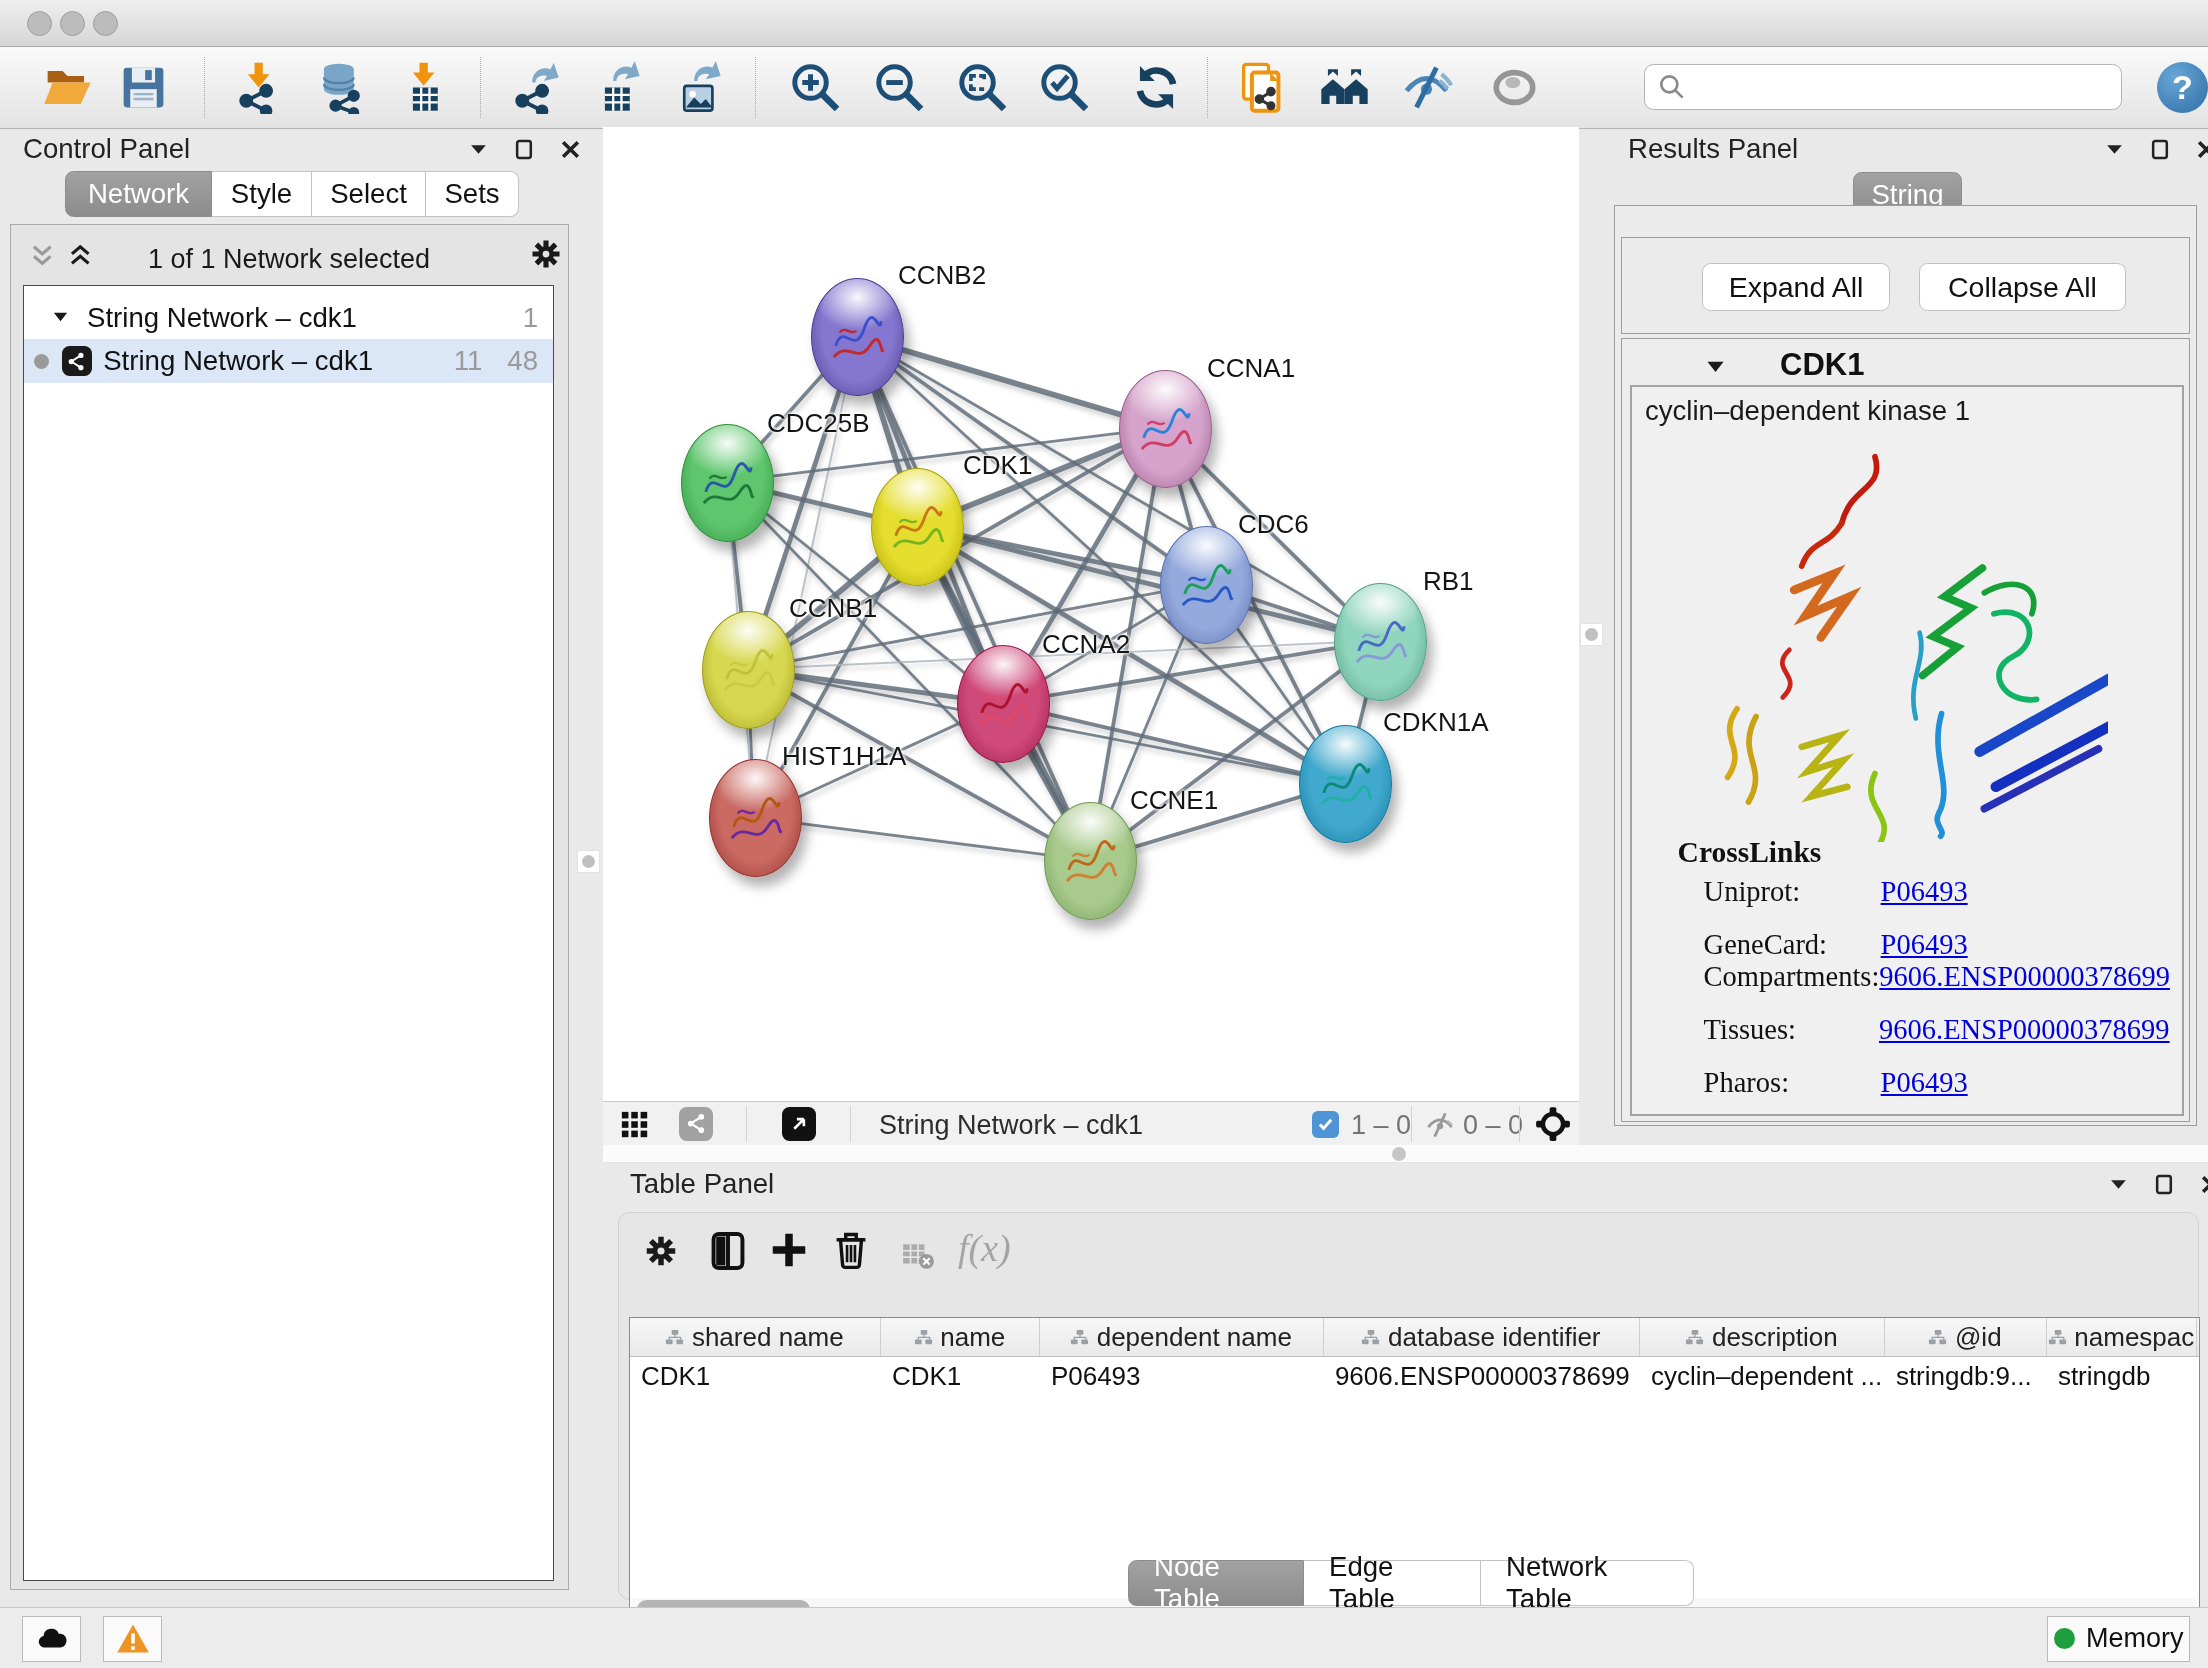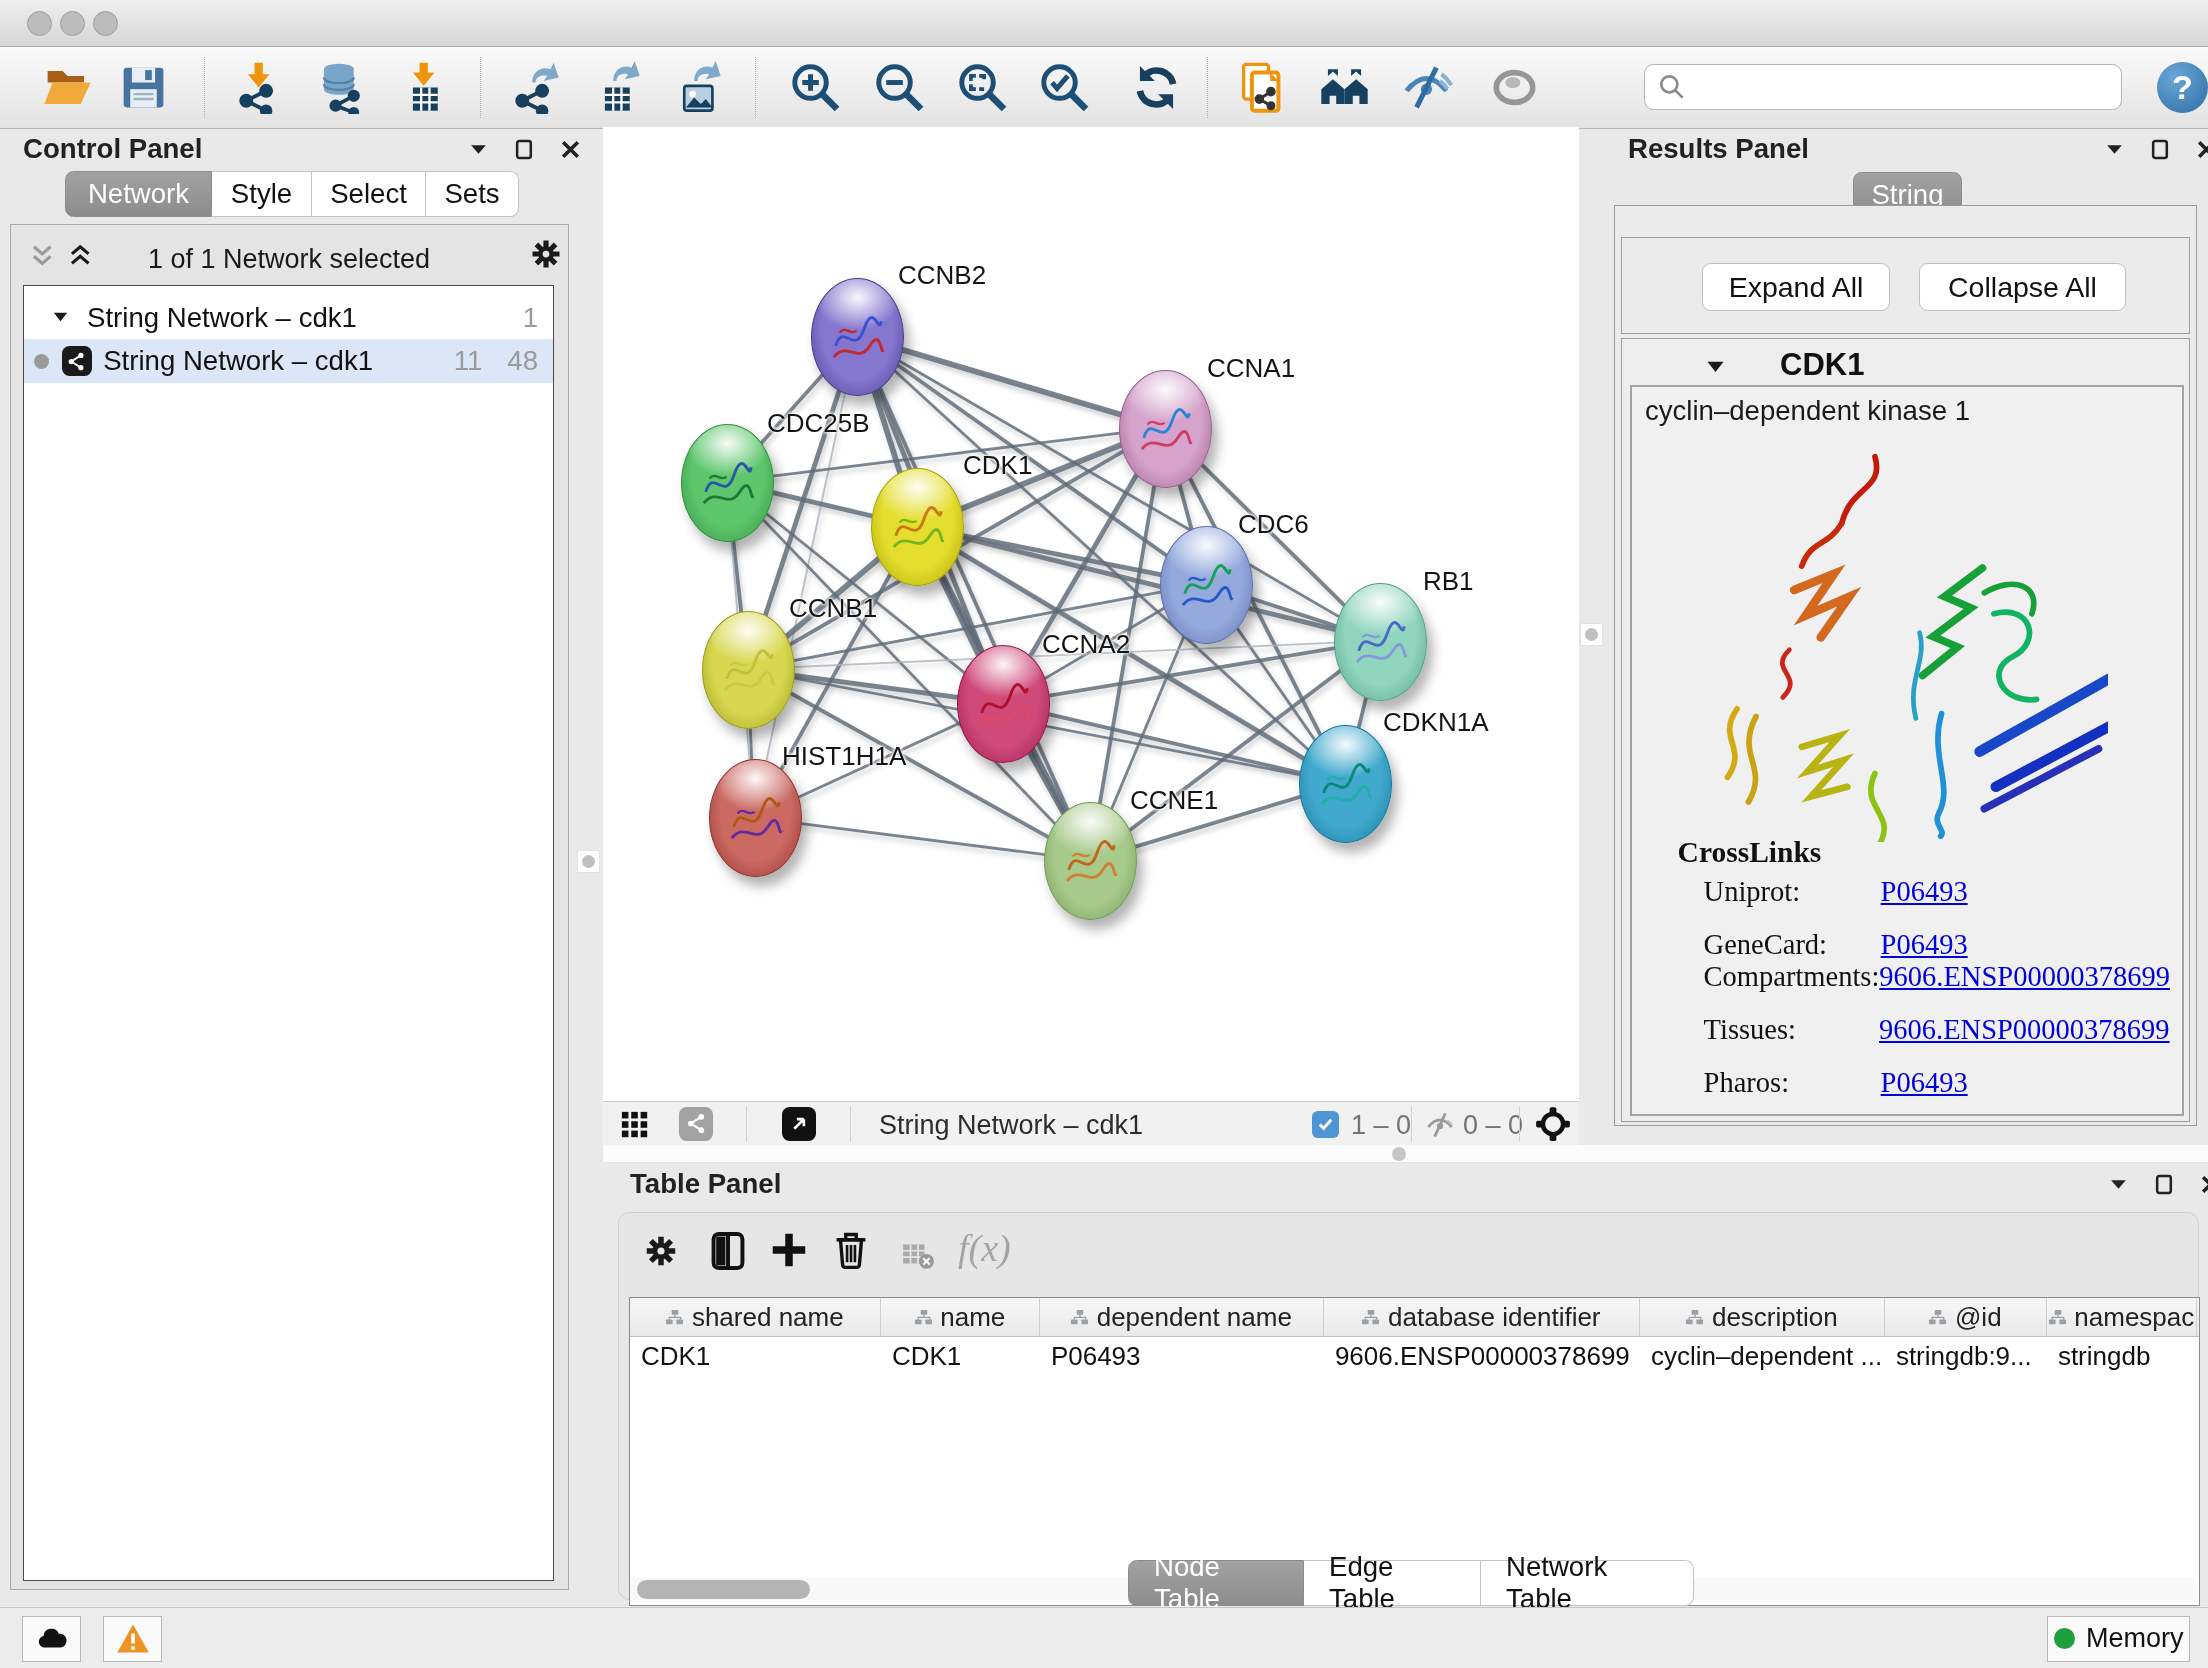--- a/index.html
+++ b/index.html
@@ -21,21 +21,21 @@
     align-items:center;justify-content:center;cursor:pointer;}
   .tsep{position:absolute;top:9.5px;height:61px;border-left:1.9px dotted #ababab;}
   .searchbox{position:absolute;left:1644px;top:17px;width:476px;height:44px;
     background:#fff;border:1px solid #b4b4b4;border-radius:9.5px;display:flex;align-items:center;}
   .searchbox input{border:none;outline:none;font-size:25px;flex:1;background:transparent;
     font-family:"Liberation Sans",sans-serif;}
   .helpbtn{position:absolute;left:2157px;top:15px;width:51px;height:51px;border-radius:50%;
     background:radial-gradient(circle at 35% 30%,#6aa7d8,#2e6da4);color:#fff;font-size:34px;
     font-weight:bold;display:flex;align-items:center;justify-content:center;cursor:pointer;}
   
-  .panel-title{font-size:27.6px;color:#222;font-weight:bold;}
+  .panel-title{font-size:27.6px;color:#222;}
   .pt-icons{display:flex;gap:25px;align-items:center;}
   .seg{display:flex;}
   .seg-btn{height:44px;padding:0 25px;display:flex;align-items:center;justify-content:center;
     background:#fff;border:1px solid #c3c3c3;border-left:none;font-size:27.6px;color:#111;cursor:pointer;}
   .seg-btn:first-child{border-left:1px solid #c3c3c3;border-radius:8.6px 0 0 8.6px;}
   .seg-btn:last-child{border-radius:0 8.6px 8.6px 0;}
   .seg-btn.sel{background:linear-gradient(#a2a2a2,#8c8c8c);color:#fff;border-color:#8c8c8c;}
   .sunken{background:#e4e4e4;border:1px solid #aaa;}
   
   .cp-listbox{position:absolute;left:23px;top:285px;width:529px;height:1294px;
@@ -55,21 +55,21 @@
   .roundsq{border-radius:7.6px;display:flex;align-items:center;justify-content:center;}
   
   .rp-box{position:absolute;background:#ebebeb;border:1px solid #9c9c9c;}
   .btn{background:#fff;border:1px solid #c0c0c0;border-radius:8.6px;font-size:28.5px;color:#111;
     display:flex;align-items:center;justify-content:center;cursor:pointer;}
   .serif{font-family:"Liberation Serif",serif;}
   .xlink{color:#0000dd;text-decoration:underline;cursor:pointer;}
   
   .tp-box{position:absolute;left:618px;top:1212px;width:1579px;height:386px;
     background:#e6e6e6;border:1px solid #d0d0d0;border-radius:11.4px;}
-  .tablewrap{position:absolute;left:9.5px;top:84px;width:1571px;height:309px;
+  .tablewrap{position:absolute;left:9.5px;top:104px;width:1571px;height:309px;
     background:#fff;border:1.9px solid #8a8a8a;box-sizing:border-box;text-align:right;}
   .thead{display:flex;height:38px;background:linear-gradient(#f7f7f7,#e9e9e9);
     border-bottom:1px solid #bdbdbd;}
   .th{display:flex;align-items:center;justify-content:center;gap:7.6px;font-size:26px;color:#222;
     border-right:1px solid #cfcfcf;overflow:hidden;white-space:nowrap;box-sizing:border-box;cursor:pointer;}
   .trow{display:flex;height:38px;}
   .td{font-size:26px;color:#111;padding-left:11.4px;display:flex;align-items:center;
     overflow:hidden;white-space:nowrap;box-sizing:border-box;cursor:text;}
   .hscroll{position:absolute;left:1.9px;bottom:3.8px;width:1564px;height:23px;background:#f8f8f8;}
   .hthumb{position:absolute;left:5.7px;top:1.9px;width:173px;height:19px;background:#b4b4b4;border-radius:9.5px;cursor:grab;}

